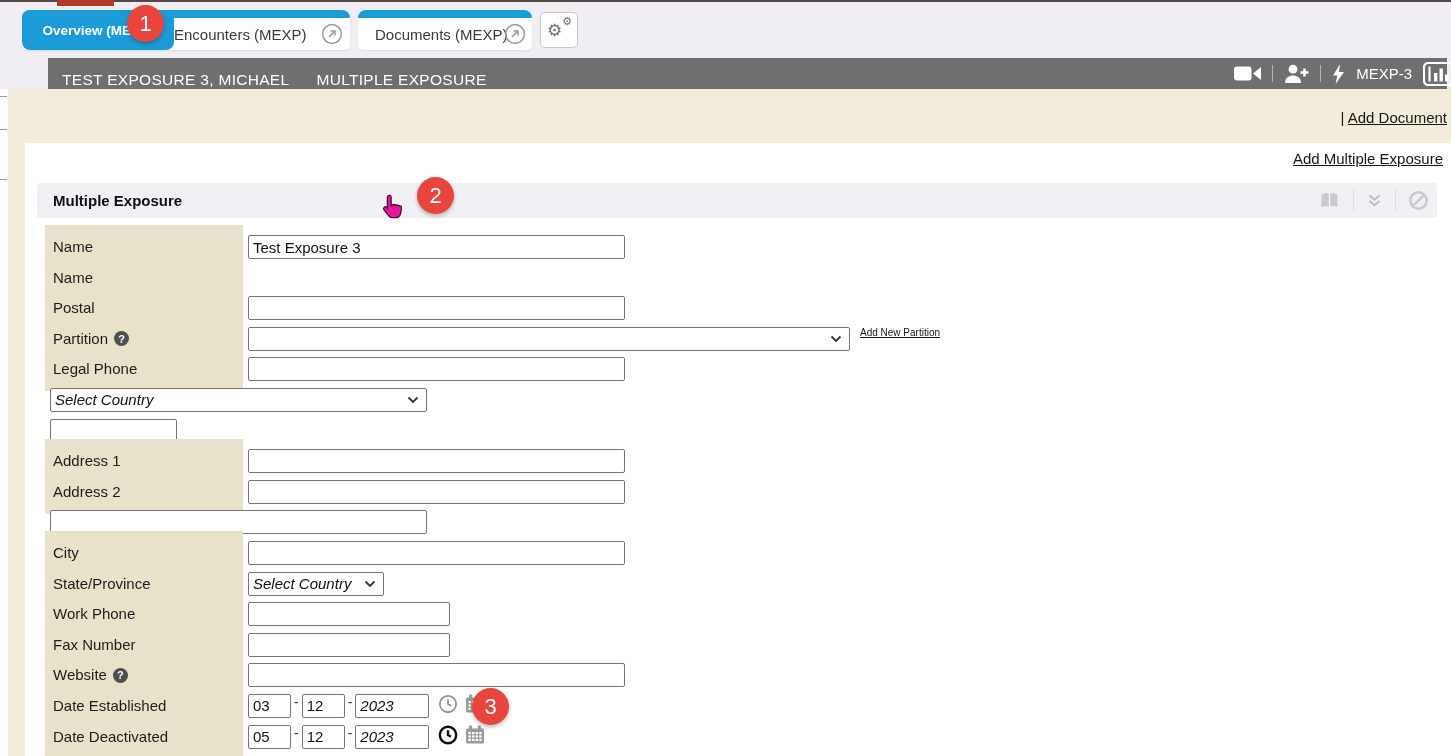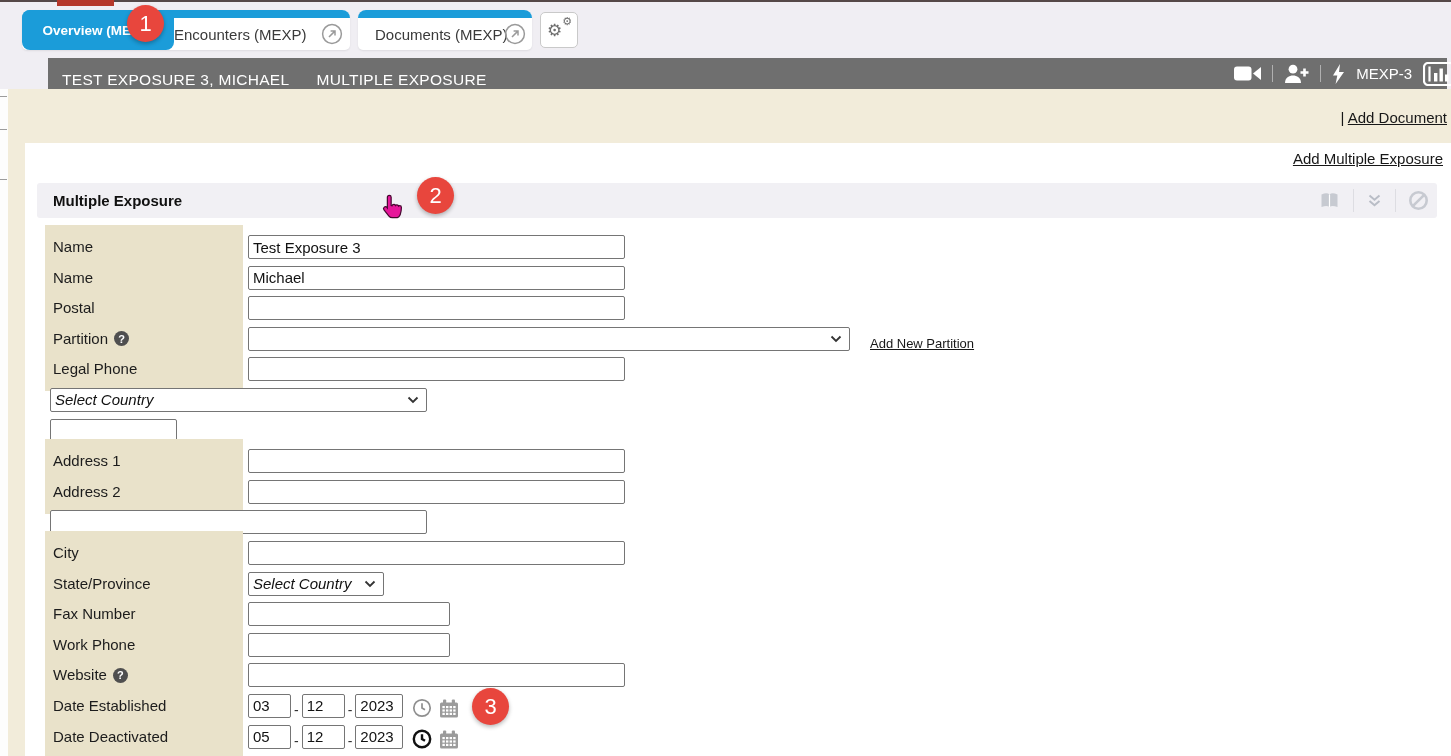--- a/index.html
+++ b/index.html
@@ -49,31 +49,31 @@
   .section-hd{position:absolute;left:37px;top:183px;width:1400px;height:35px;background:#f1f0f4;border-radius:3px;display:flex;align-items:center;z-index:2;}
   .section-title{font-weight:bold;font-size:15px;color:#101010;margin-left:16px;}
   .hd-icons{position:absolute;right:8px;top:0;height:35px;display:flex;align-items:center;gap:12px;}
   .hd-sep{width:1px;height:23px;background:#dddde2;}
 
   
   .form-table{position:absolute;left:45px;top:233px;z-index:2;}
   .form-row{display:flex;align-items:center;height:28px;margin-bottom:2.6px;}
   .label-cell{width:198px;flex:0 0 198px;background:#e9e2ca;height:44px;line-height:28px;padding-left:8px;box-sizing:border-box;
     font-size:15px;color:#1c1c1c;white-space:nowrap;display:flex;align-items:center;}
-  .field-cell{margin-left:5px;display:flex;align-items:flex-end;}
+  .field-cell{margin-left:5px;display:flex;align-items:flex-start;}
   .ctl{height:24px;box-sizing:border-box;border:1px solid #757575;border-radius:2px;background:#fff;font-family:"Liberation Sans",sans-serif;
     font-size:15px;color:#111;padding:0 4px;}
   input.ctl{outline:none;}
   .w-lg{width:377px;} .w-xl{width:602px;} .w-xs{width:127px;} .w-sm{width:202px;} .w-st{width:136px;}
-  .w-mm{width:43px;} .w-yy{width:48px;}
+  .w-mm{width:43px;} .w-yy{width:74px;font-style:italic;}
   .fake-select{display:flex;align-items:center;justify-content:space-between;padding:0 7px 0 4px;cursor:default;}
   .sel-text{font-size:15px;color:#111;white-space:nowrap;font-style:italic;}
   .help-badge{display:inline-flex;align-items:center;justify-content:center;width:15px;height:15px;border-radius:50%;
     background:#4f4f4f;color:#fff;font-size:11px;font-weight:bold;margin-left:6px;flex:0 0 15px;}
-  .side-link{margin-left:20px;font-size:13px;}
+  .side-link{margin-left:10px;font-size:10px;}
   .date-sep{margin:0 3px;color:#333;font-size:14px;}
   .date-icon{margin-left:7px;display:inline-flex;align-items:center;cursor:pointer;}
   .date-icon.first{margin-left:9px;}
 
   
   .badge{position:absolute;width:37px;height:37px;border-radius:50%;background:#e8463d;color:#fff;display:flex;align-items:center;
     justify-content:center;font-size:22px;z-index:9;box-shadow:0 2px 4px rgba(0,0,0,.28);}
   .badge1{left:127px;top:5px;}
   .badge2{left:417px;top:177px;}
   .badge3{left:472px;top:688px;}
@@ -206,23 +206,20 @@
           <span>Name</span>
         </div>
         <div class="field-cell">
           <input class="ctl w-lg" type="text" value="Test Exposure 3" style="">
         </div>
       </div>
       <div class="form-row">
         <div class="label-cell">
           <span>Name</span>
         </div>
-        <div class="field-cell">
-          <input class="ctl w-lg" type="text" value="Michael" style="">
-        </div>
       </div>
       <div class="form-row">
         <div class="label-cell">
           <span>Postal</span>
         </div>
         <div class="field-cell">
           <input class="ctl w-lg" type="text" style="">
         </div>
       </div>
       <div class="form-row">
@@ -300,29 +297,29 @@
           <div class="ctl fake-select w-st">
             <span class="sel-text">Select Country</span>
             <svg width="12" height="8" viewBox="0 0 12 8">
               <path d="M1.5 1.5 L6 6 L10.5 1.5" stroke="#333" stroke-width="1.8" fill="none"></path>
             </svg>
           </div>
         </div>
       </div>
       <div class="form-row">
         <div class="label-cell">
+          <span>Work Phone</span>
+        </div>
+        <div class="field-cell">
+          <input class="ctl w-sm" type="text" style="">
+        </div>
+      </div>
+      <div class="form-row">
+        <div class="label-cell">
           <span>Fax Number</span>
-        </div>
-        <div class="field-cell">
-          <input class="ctl w-sm" type="text" style="">
-        </div>
-      </div>
-      <div class="form-row">
-        <div class="label-cell">
-          <span>Work Phone</span>
         </div>
         <div class="field-cell">
           <input class="ctl w-sm" type="text" style="">
         </div>
       </div>
       <div class="form-row">
         <div class="label-cell">
           <span>Website</span>
           <span class="help-badge">?</span>
         </div>

